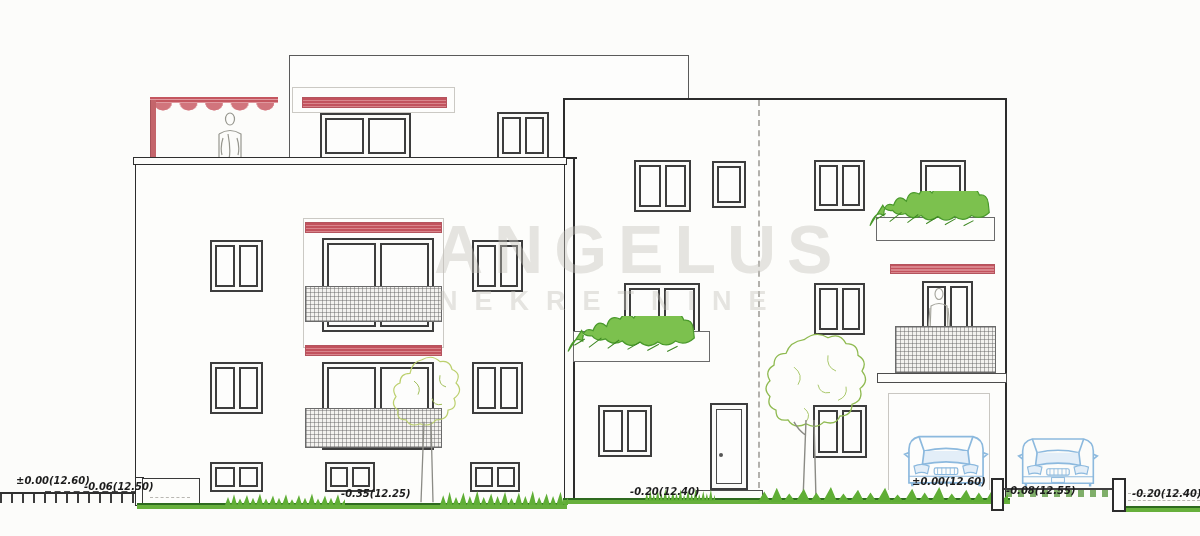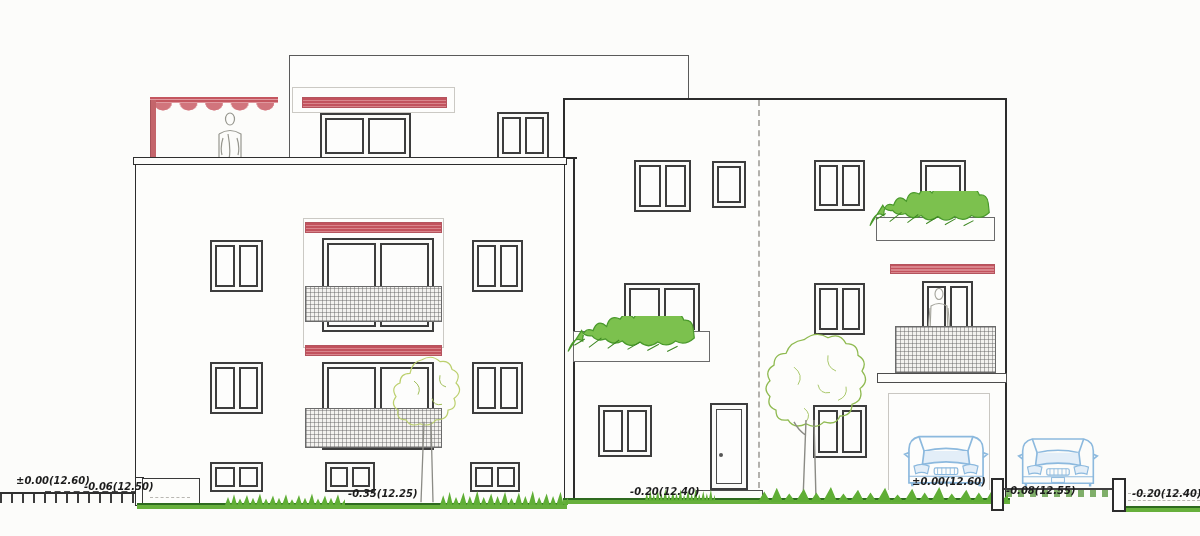--- a/index.html
+++ b/index.html
@@ -236,21 +236,21 @@
   <div class="dashl" style="left:45px;top:491px;width:92px"></div>
   <div class="ticks" style="left:0;top:492px;width:137px;height:9px"></div>
 
   <div class="gline z4" style="left:137px;top:503px;width:430px;height:6px"></div>
   <svg class="abs z5" style="left:225px;top:492px" width="120" height="13" viewBox="0 0 120 18" preserveAspectRatio="none">
     <path d="M0,18 L3,7 6,18 9,3 12,18 15,9 18,18 22,4 25,18 28,8 31,18 35,2 38,18 41,9 44,18 48,5 51,18 54,8 57,18 61,3 64,18 67,10 70,18 74,4 77,18 80,8 83,18 87,2 90,18 93,9 96,18 100,5 103,18 106,8 109,18 113,3 116,18 120,10 120,18 Z" fill="#5fae35"></path>
   </svg>
   <svg class="abs z5" style="left:440px;top:489px" width="128" height="16" viewBox="0 0 120 18" preserveAspectRatio="none">
     <path d="M0,18 L3,7 6,18 9,3 12,18 15,9 18,18 22,4 25,18 28,8 31,18 35,2 38,18 41,9 44,18 48,5 51,18 54,8 57,18 61,3 64,18 67,10 70,18 74,4 77,18 80,8 83,18 87,2 90,18 93,9 96,18 100,5 103,18 106,8 109,18 113,3 116,18 120,10 120,18 Z" fill="#5fae35"></path>
   </svg>
-  <div class="lbl" style="left:348px;top:488px">-0.35(12.25)</div>
+  <div class="lbl" style="left:341px;top:488px">-0.35(12.25)</div>
 
   <div class="gline z4" style="left:563px;top:498px;width:447px;height:6px"></div>
   <svg class="abs z5" style="left:645px;top:487px" width="70" height="14" viewBox="0 0 120 18" preserveAspectRatio="none">
     <path d="M0,18 L3,7 6,18 9,3 12,18 15,9 18,18 22,4 25,18 28,8 31,18 35,2 38,18 41,9 44,18 48,5 51,18 54,8 57,18 61,3 64,18 67,10 70,18 74,4 77,18 80,8 83,18 87,2 90,18 93,9 96,18 100,5 103,18 106,8 109,18 113,3 116,18 120,10 120,18 Z" fill="#5fae35"></path>
   </svg>
   <svg class="abs z5" style="left:758px;top:485px" width="250" height="17" viewBox="0 0 120 18" preserveAspectRatio="none">
     <path d="M0,18 L3,7 6,18 9,3 12,18 15,9 18,18 22,4 25,18 28,8 31,18 35,2 38,18 41,9 44,18 48,5 51,18 54,8 57,18 61,3 64,18 67,10 70,18 74,4 77,18 80,8 83,18 87,2 90,18 93,9 96,18 100,5 103,18 106,8 109,18 113,3 116,18 120,10 120,18 Z" fill="#5fae35"></path>
   </svg>
   <div class="lbl" style="left:630px;top:486px">-0.20(12.40)</div>
   <div class="lbl z7" style="left:912px;top:476px">±0.00(12.60)</div>
@@ -272,14 +272,16 @@
     </g>
   </svg>
   <div class="lbl z7" style="left:1006px;top:485px">-0.08(12.55)</div>
 
   <div class="post z6" style="left:1112px;top:478px;width:14px;height:34px"></div>
   <div class="graydash" style="left:1128px;top:493px;width:72px"></div>
   <div class="graydash" style="left:1128px;top:500px;width:72px"></div>
   <div class="gline z4" style="left:1126px;top:506px;width:74px;height:6px"></div>
   <div class="lbl" style="left:1132px;top:488px">-0.20(12.40)</div>
 
+  <div class="wm wm1" style="left:434px;top:210px">ANGELUS</div>
+  <div class="wm wm2" style="left:438px;top:286px">NEKRETNINE</div>
 
 </div>
 
 </body></html>

